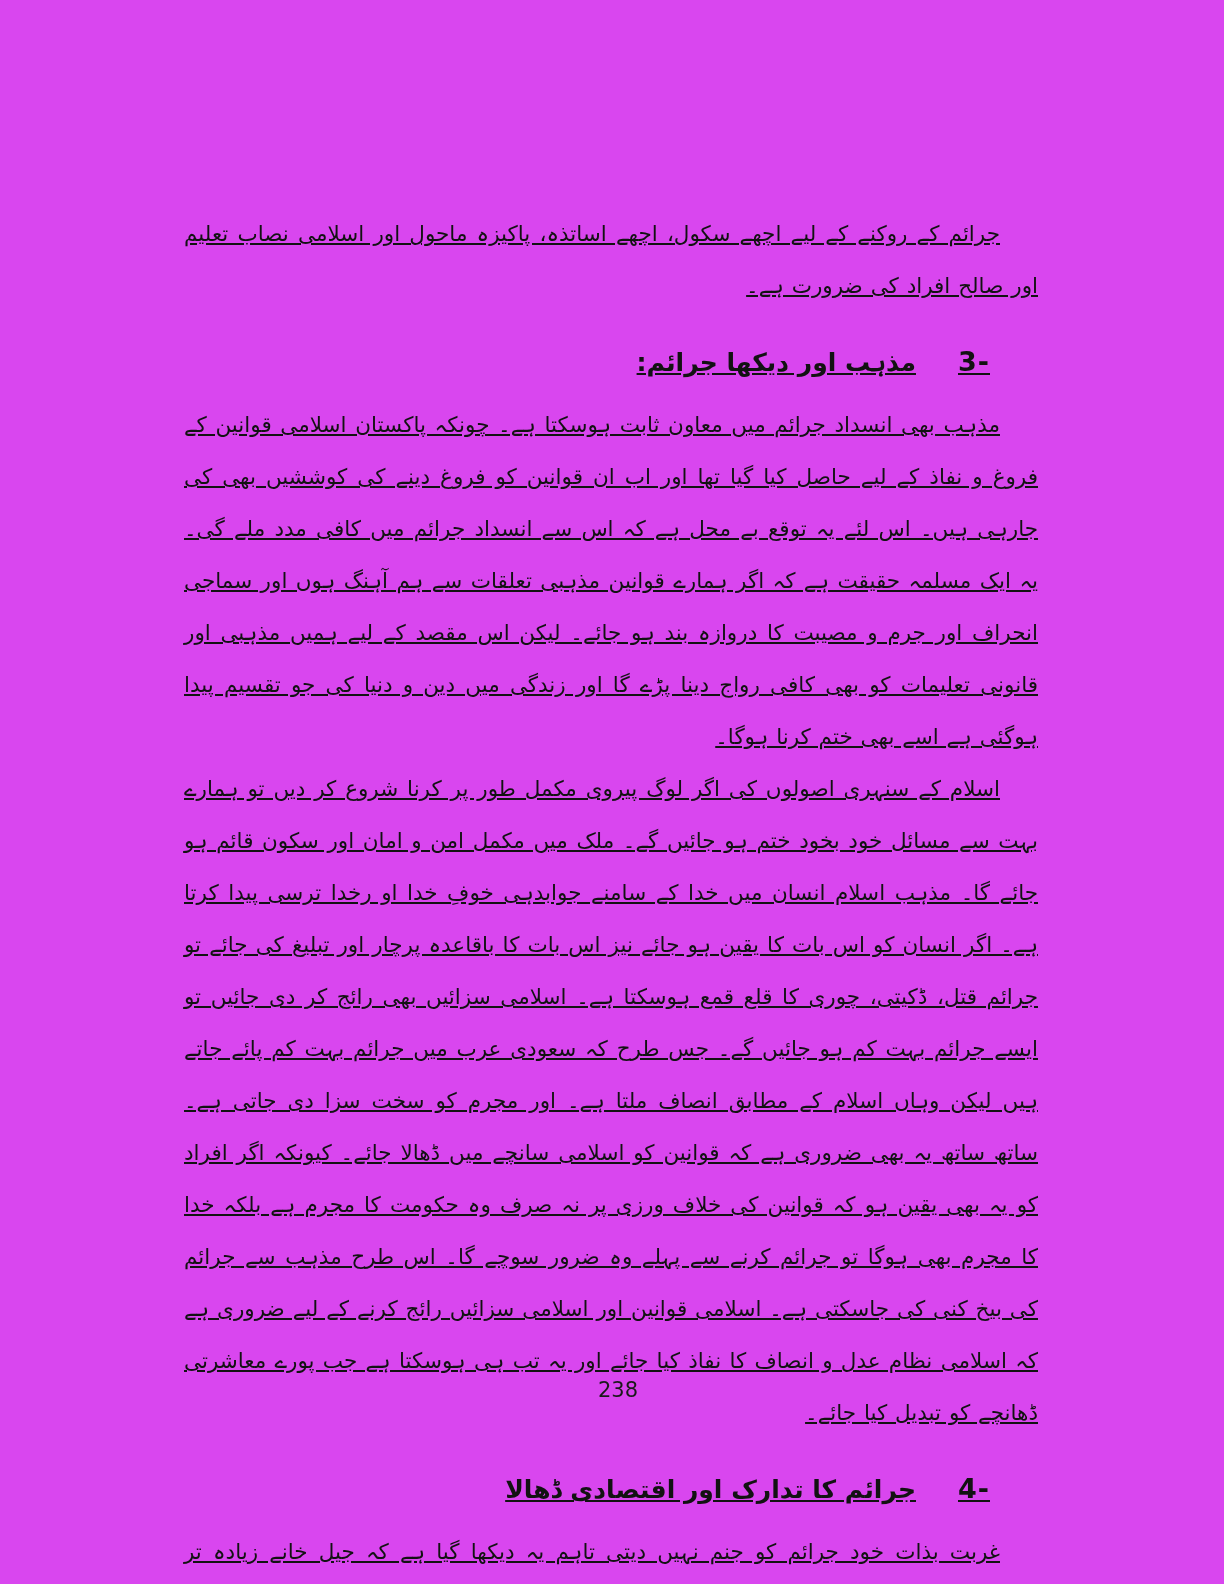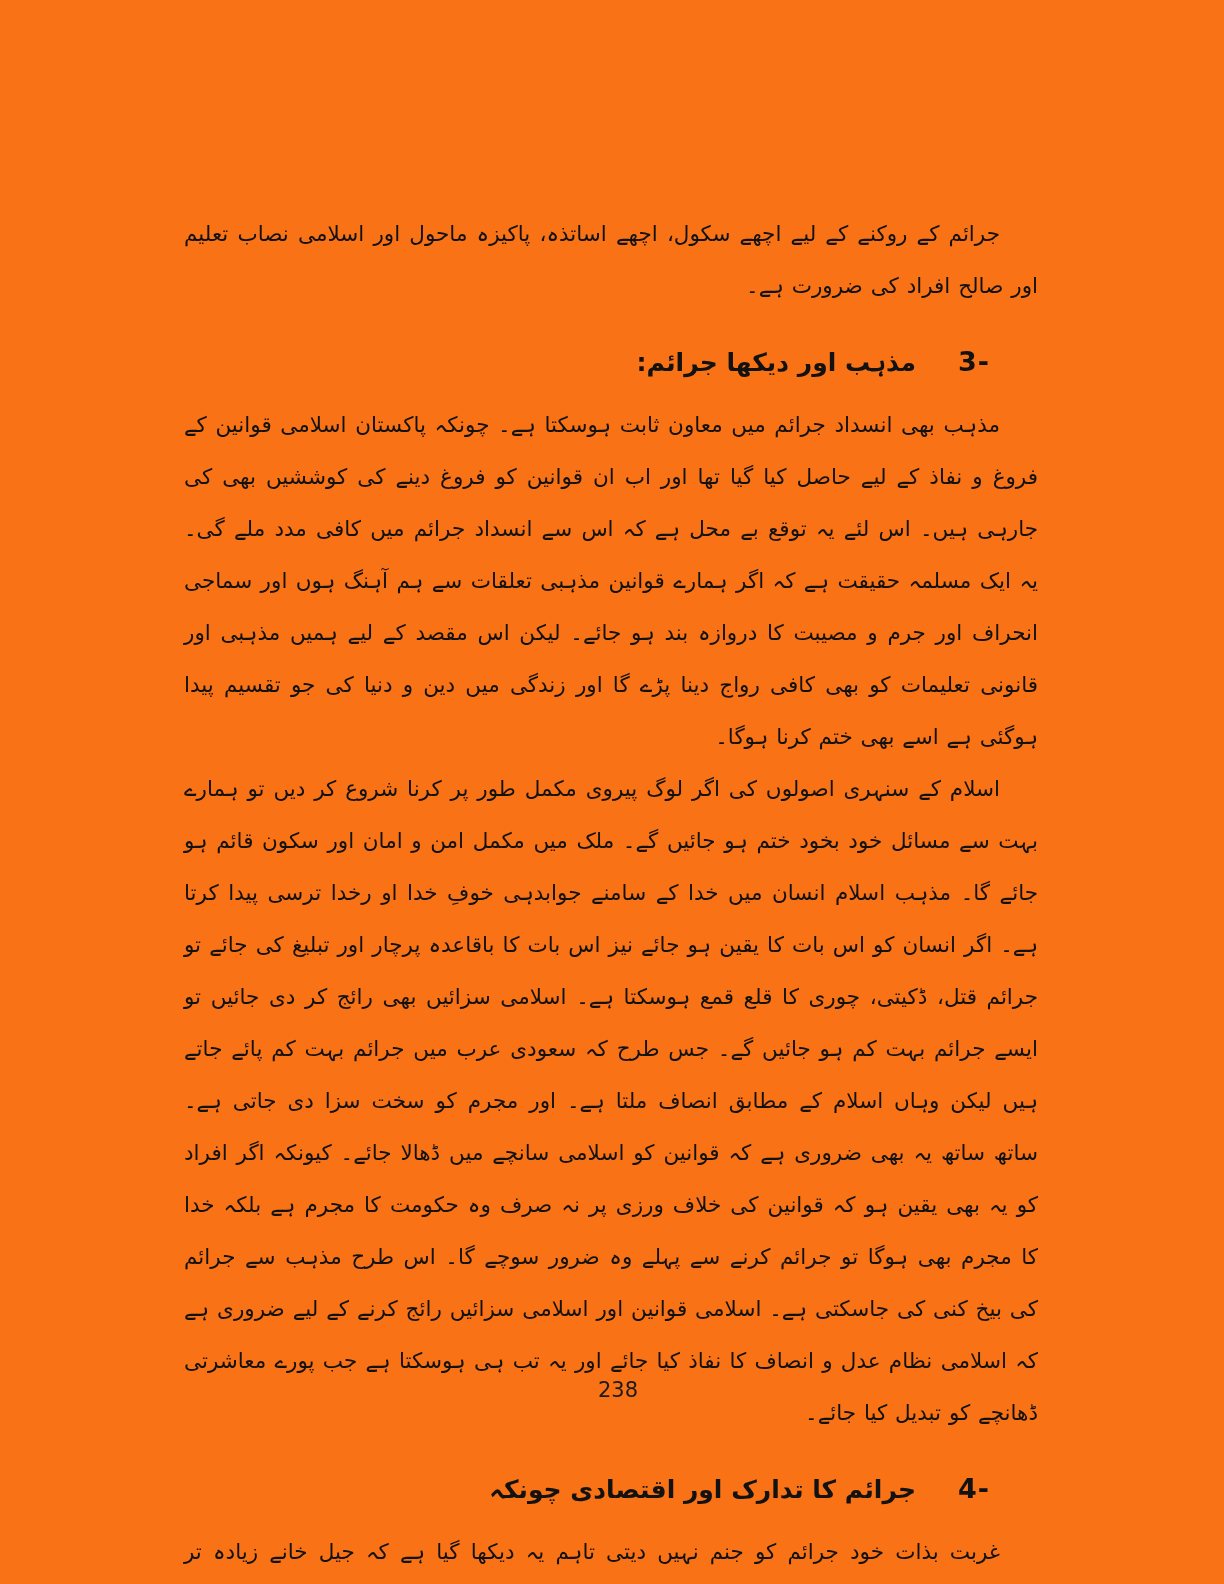--- a/index.html
+++ b/index.html
@@ -10,21 +10,22 @@
     position: relative;
     font-family: "DejaVu Sans", sans-serif;
     color: #121212;
     overflow: hidden;
   }
   .page {
     position: absolute;
     inset: 0;
     padding: 208px 186px 0 184px;
     direction: rtl;
-    background: #f97316;
+    background: #d946ef;
+    text-decoration: underline;
   }
   .para {
     font-size: 21.5px;
     line-height: 52px;
     text-align: justify;
     text-indent: 38px;
     direction: rtl;
     word-spacing: 1px;
   }
   .heading-row {
@@ -69,20 +70,20 @@
     <span class="heading-num">3-</span>
     <span class="heading-text">مذہب اور دیکھا جرائم:</span>
   </div>
 
   <p class="para">مذہب بھی انسداد جرائم میں معاون ثابت ہوسکتا ہے۔ چونکہ پاکستان اسلامی قوانین کے فروغ و نفاذ کے لیے حاصل کیا گیا تھا اور اب ان قوانین کو فروغ دینے کی کوششیں بھی کی جارہی ہیں۔ اس لئے یہ توقع بے محل ہے کہ اس سے انسداد جرائم میں کافی مدد ملے گی۔ یہ ایک مسلمہ حقیقت ہے کہ اگر ہمارے قوانین مذہبی تعلقات سے ہم آہنگ ہوں اور سماجی انحراف اور جرم و مصیبت کا دروازہ بند ہو جائے۔ لیکن اس مقصد کے لیے ہمیں مذہبی اور قانونی تعلیمات کو بھی کافی رواج دینا پڑے گا اور زندگی میں دین و دنیا کی جو تقسیم پیدا ہوگئی ہے اسے بھی ختم کرنا ہوگا۔</p>
 
   <p class="para">اسلام کے سنہری اصولوں کی اگر لوگ پیروی مکمل طور پر کرنا شروع کر دیں تو ہمارے بہت سے مسائل خود بخود ختم ہو جائیں گے۔ ملک میں مکمل امن و امان اور سکون قائم ہو جائے گا۔ مذہب اسلام انسان میں خدا کے سامنے جوابدہی خوفِ خدا او رخدا ترسی پیدا کرتا ہے۔ اگر انسان کو اس بات کا یقین ہو جائے نیز اس بات کا باقاعدہ پرچار اور تبلیغ کی جائے تو جرائم قتل، ڈکیتی، چوری کا قلع قمع ہوسکتا ہے۔ اسلامی سزائیں بھی رائج کر دی جائیں تو ایسے جرائم بہت کم ہو جائیں گے۔ جس طرح کہ سعودی عرب میں جرائم بہت کم پائے جاتے ہیں لیکن وہاں اسلام کے مطابق انصاف ملتا ہے۔ اور مجرم کو سخت سزا دی جاتی ہے۔ ساتھ ساتھ یہ بھی ضروری ہے کہ قوانین کو اسلامی سانچے میں ڈھالا جائے۔ کیونکہ اگر افراد کو یہ بھی یقین ہو کہ قوانین کی خلاف ورزی پر نہ صرف وہ حکومت کا مجرم ہے بلکہ خدا کا مجرم بھی ہوگا تو جرائم کرنے سے پہلے وہ ضرور سوچے گا۔ اس طرح مذہب سے جرائم کی بیخ کنی کی جاسکتی ہے۔ اسلامی قوانین اور اسلامی سزائیں رائج کرنے کے لیے ضروری ہے کہ اسلامی نظام عدل و انصاف کا نفاذ کیا جائے اور یہ تب ہی ہوسکتا ہے جب پورے معاشرتی ڈھانچے کو تبدیل کیا جائے۔</p>
 
   <div class="heading-row">
     <span class="heading-num">4-</span>
-    <span class="heading-text">جرائم کا تدارک اور اقتصادی چونکہ</span>
+    <span class="heading-text">جرائم کا تدارک اور اقتصادی ڈھالا</span>
   </div>
 
   <p class="para">غربت بذات خود جرائم کو جنم نہیں دیتی تاہم یہ دیکھا گیا ہے کہ جیل خانے زیادہ تر افلاس زدہ قیدیوں سے بھرے پڑے ہیں۔ عدالتوں سے سزا پائے جانے والوں میں بھی غریب لوگوں کی اکثریت ہوتی ہے اور پولیس کے ریکارڈ کے مطابق</p>
 
   <div class="page-number">238</div>
 
 </div>
 
 </body></html>

